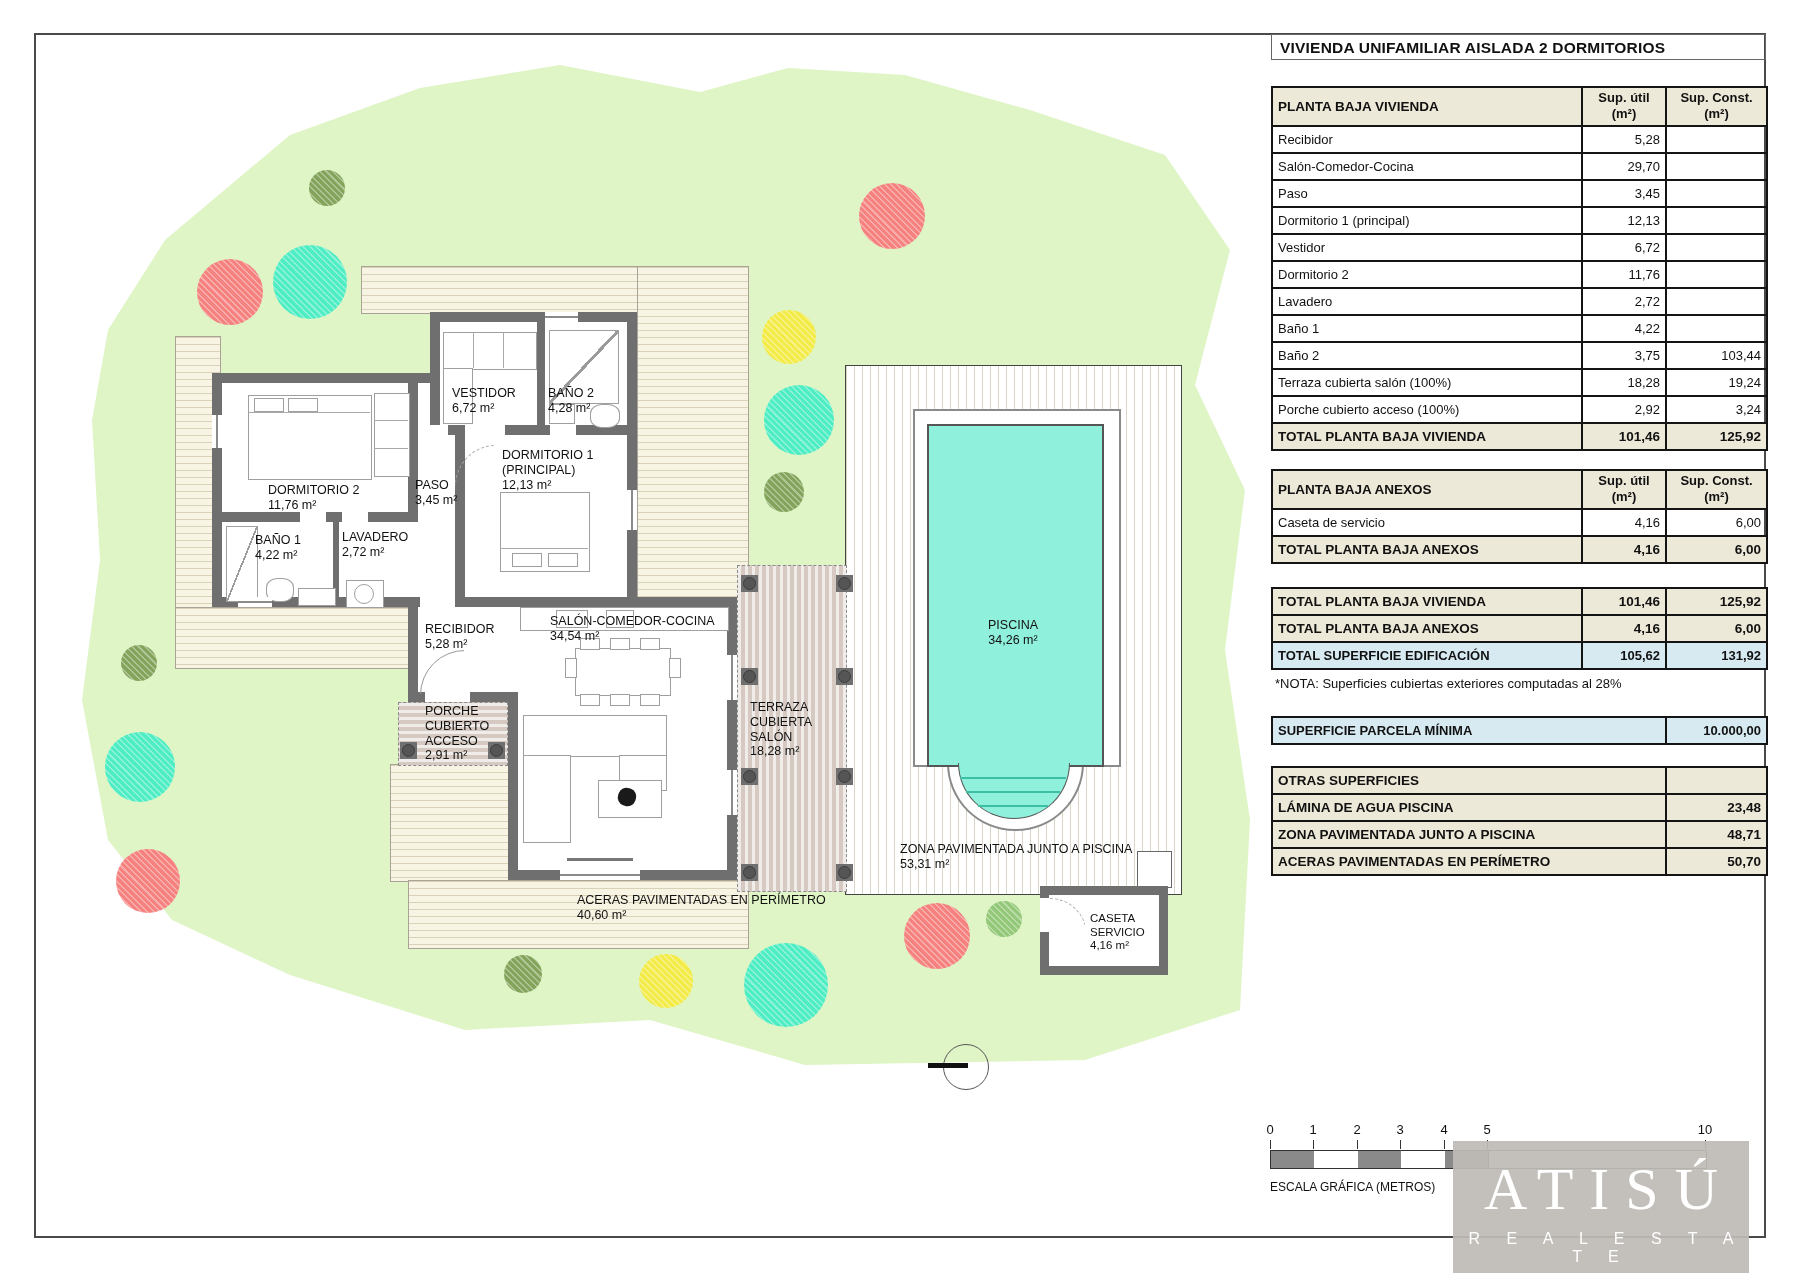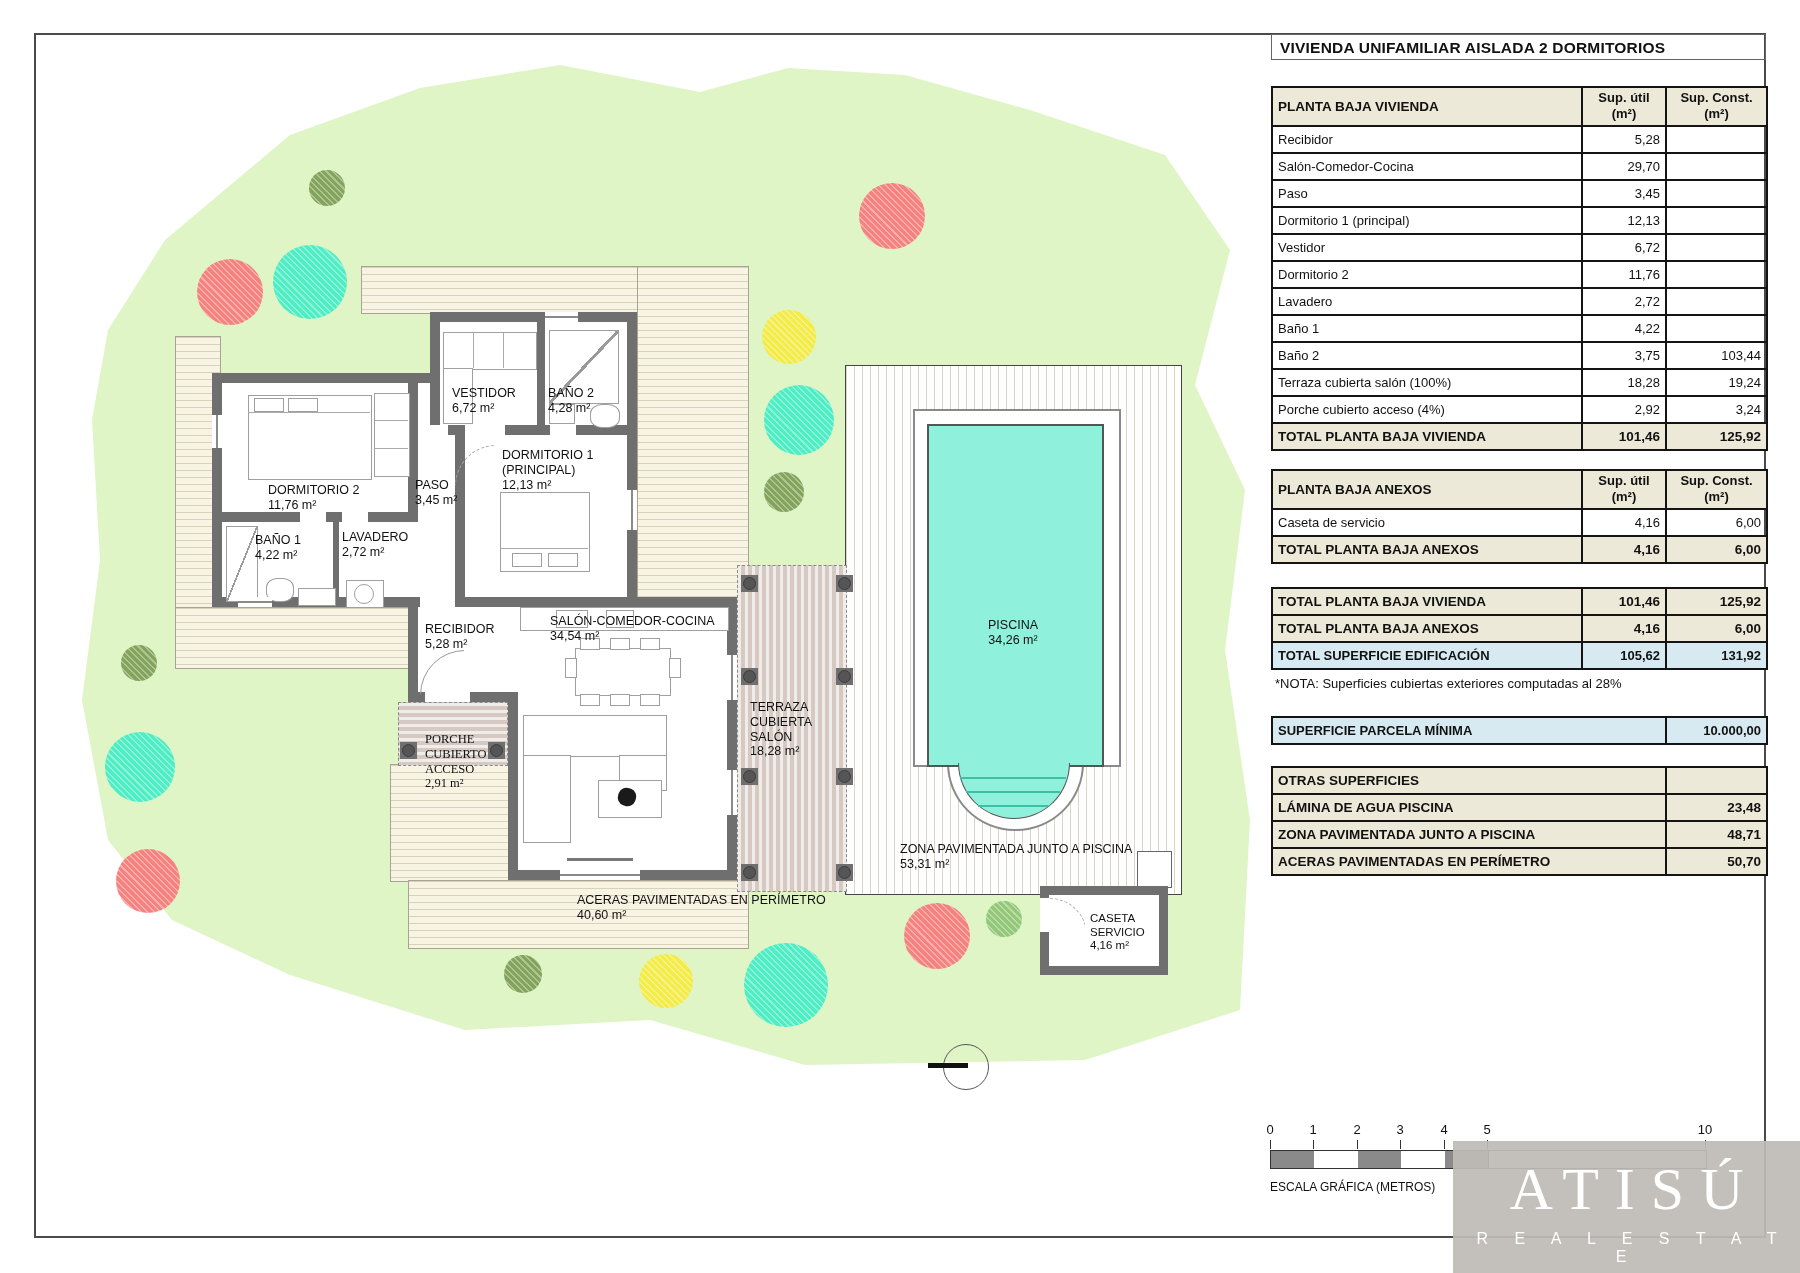--- a/index.html
+++ b/index.html
@@ -71,21 +71,21 @@
   #compass{position:absolute;left:943px;top:1044px;width:44px;height:44px;border:1.5px solid #555;border-radius:50%;z-index:6;}
   #compass-needle{position:absolute;left:928px;top:1063px;width:40px;height:5px;background:#111;z-index:6;}
   
   .tick-num{position:absolute;width:24px;text-align:center;font-size:13px;z-index:8;}
   .tick{position:absolute;width:1px;height:9px;background:#333;z-index:8;}
   #bar{position:absolute;left:1270px;top:1150px;width:435px;height:17px;background:#fff;border:1px solid #333;z-index:8;}
   #bar .seg{position:absolute;top:0;height:100%;background:#8a8a8a;}
   #bar .div5{position:absolute;left:217px;top:0;width:1px;height:100%;background:#333;}
   #scale-caption{position:absolute;left:1270px;top:1180px;font-size:12px;z-index:8;}
   
-  #logo{position:absolute;left:1453px;top:1141px;width:347px;height:132px;background:rgba(190,186,182,.93);z-index:9;text-align:center;}
+  #logo{position:absolute;left:1453px;top:1141px;width:296px;height:132px;background:rgba(190,186,182,.93);z-index:9;text-align:center;}
   #logo .brand{font-family:"Liberation Serif", serif;font-size:60px;letter-spacing:16px;color:#fff;display:block;margin-top:14px;text-indent:16px;}
   #logo .sub{font-size:16px;letter-spacing:11px;color:#fff;display:block;margin-top:6px;text-indent:11px;}
 </style>
 </head>
 <body>
 
 <div id="sheet">
   <div id="frame"></div>
   <div id="garden"></div>
 
@@ -237,21 +237,21 @@
 
   <div class="room-label" style="left:268px;top:483px;width:115px;"><span>DORMITORIO 2</span><span class="ar">11,76 m²</span></div>
   <div class="room-label" style="left:255px;top:533px;width:70px;"><span>BAÑO 1</span><span class="ar">4,22 m²</span></div>
   <div class="room-label" style="left:342px;top:530px;width:90px;"><span>LAVADERO</span><span class="ar">2,72 m²</span></div>
   <div class="room-label" style="left:415px;top:478px;width:60px;"><span>PASO</span><span class="ar">3,45 m²</span></div>
   <div class="room-label" style="left:452px;top:386px;width:90px;"><span>VESTIDOR</span><span class="ar">6,72 m²</span></div>
   <div class="room-label" style="left:548px;top:386px;width:70px;"><span>BAÑO 2</span><span class="ar">4,28 m²</span></div>
   <div class="room-label" style="left:502px;top:448px;width:112px;"><span>DORMITORIO 1 (PRINCIPAL)</span><span class="ar">12,13 m²</span></div>
   <div class="room-label" style="left:425px;top:622px;width:90px;"><span>RECIBIDOR</span><span class="ar">5,28 m²</span></div>
   <div class="room-label" style="left:550px;top:614px;width:180px;"><span>SALÓN-COMEDOR-COCINA</span><span class="ar">34,54 m²</span></div>
-  <div class="room-label" style="left:425px;top:732px;width:85px;font-family:Liberation Serif, serif;"><span>PORCHE CUBIERTO ACCESO</span><span class="ar">2,91 m²</span></div>
+  <div class="room-label" style="left:425px;top:704px;width:85px;"><span>PORCHE CUBIERTO ACCESO</span><span class="ar">2,91 m²</span></div>
   <div class="room-label" style="left:750px;top:700px;width:85px;"><span>TERRAZA CUBIERTA SALÓN</span><span class="ar">18,28 m²</span></div>
   <div class="room-label" style="left:963px;top:618px;width:100px;text-align:center;"><span>PISCINA</span><span class="ar">34,26 m²</span></div>
   <div class="room-label" style="left:900px;top:842px;width:245px;"><span>ZONA PAVIMENTADA JUNTO A PISCINA</span><span class="ar">53,31 m²</span></div>
   <div class="room-label small-label" style="left:1090px;top:912px;width:66px;"><span>CASETA SERVICIO</span><span class="ar">4,16 m²</span></div>
   <div class="room-label" style="left:577px;top:893px;width:250px;"><span>ACERAS PAVIMENTADAS EN PERÍMETRO</span><span class="ar">40,60 m²</span></div>
 
   <div id="compass"></div>
   <div id="compass-needle"></div>
 
   <div id="panel">
@@ -319,21 +319,21 @@
             <td>Baño 2</td>
             <td class="num">3,75</td>
             <td class="num">103,44</td>
           </tr>
       <tr>
             <td>Terraza cubierta salón (100%)</td>
             <td class="num">18,28</td>
             <td class="num">19,24</td>
           </tr>
       <tr>
-            <td>Porche cubierto acceso (4%)</td>
+            <td>Porche cubierto acceso (100%)</td>
             <td class="num">2,92</td>
             <td class="num">3,24</td>
           </tr>
       <tr>
             <td class="hdr">TOTAL PLANTA BAJA VIVIENDA</td>
             <td class="num hdr">101,46</td>
             <td class="num hdr">125,92</td>
           </tr>
     </tbody>
       </table>

